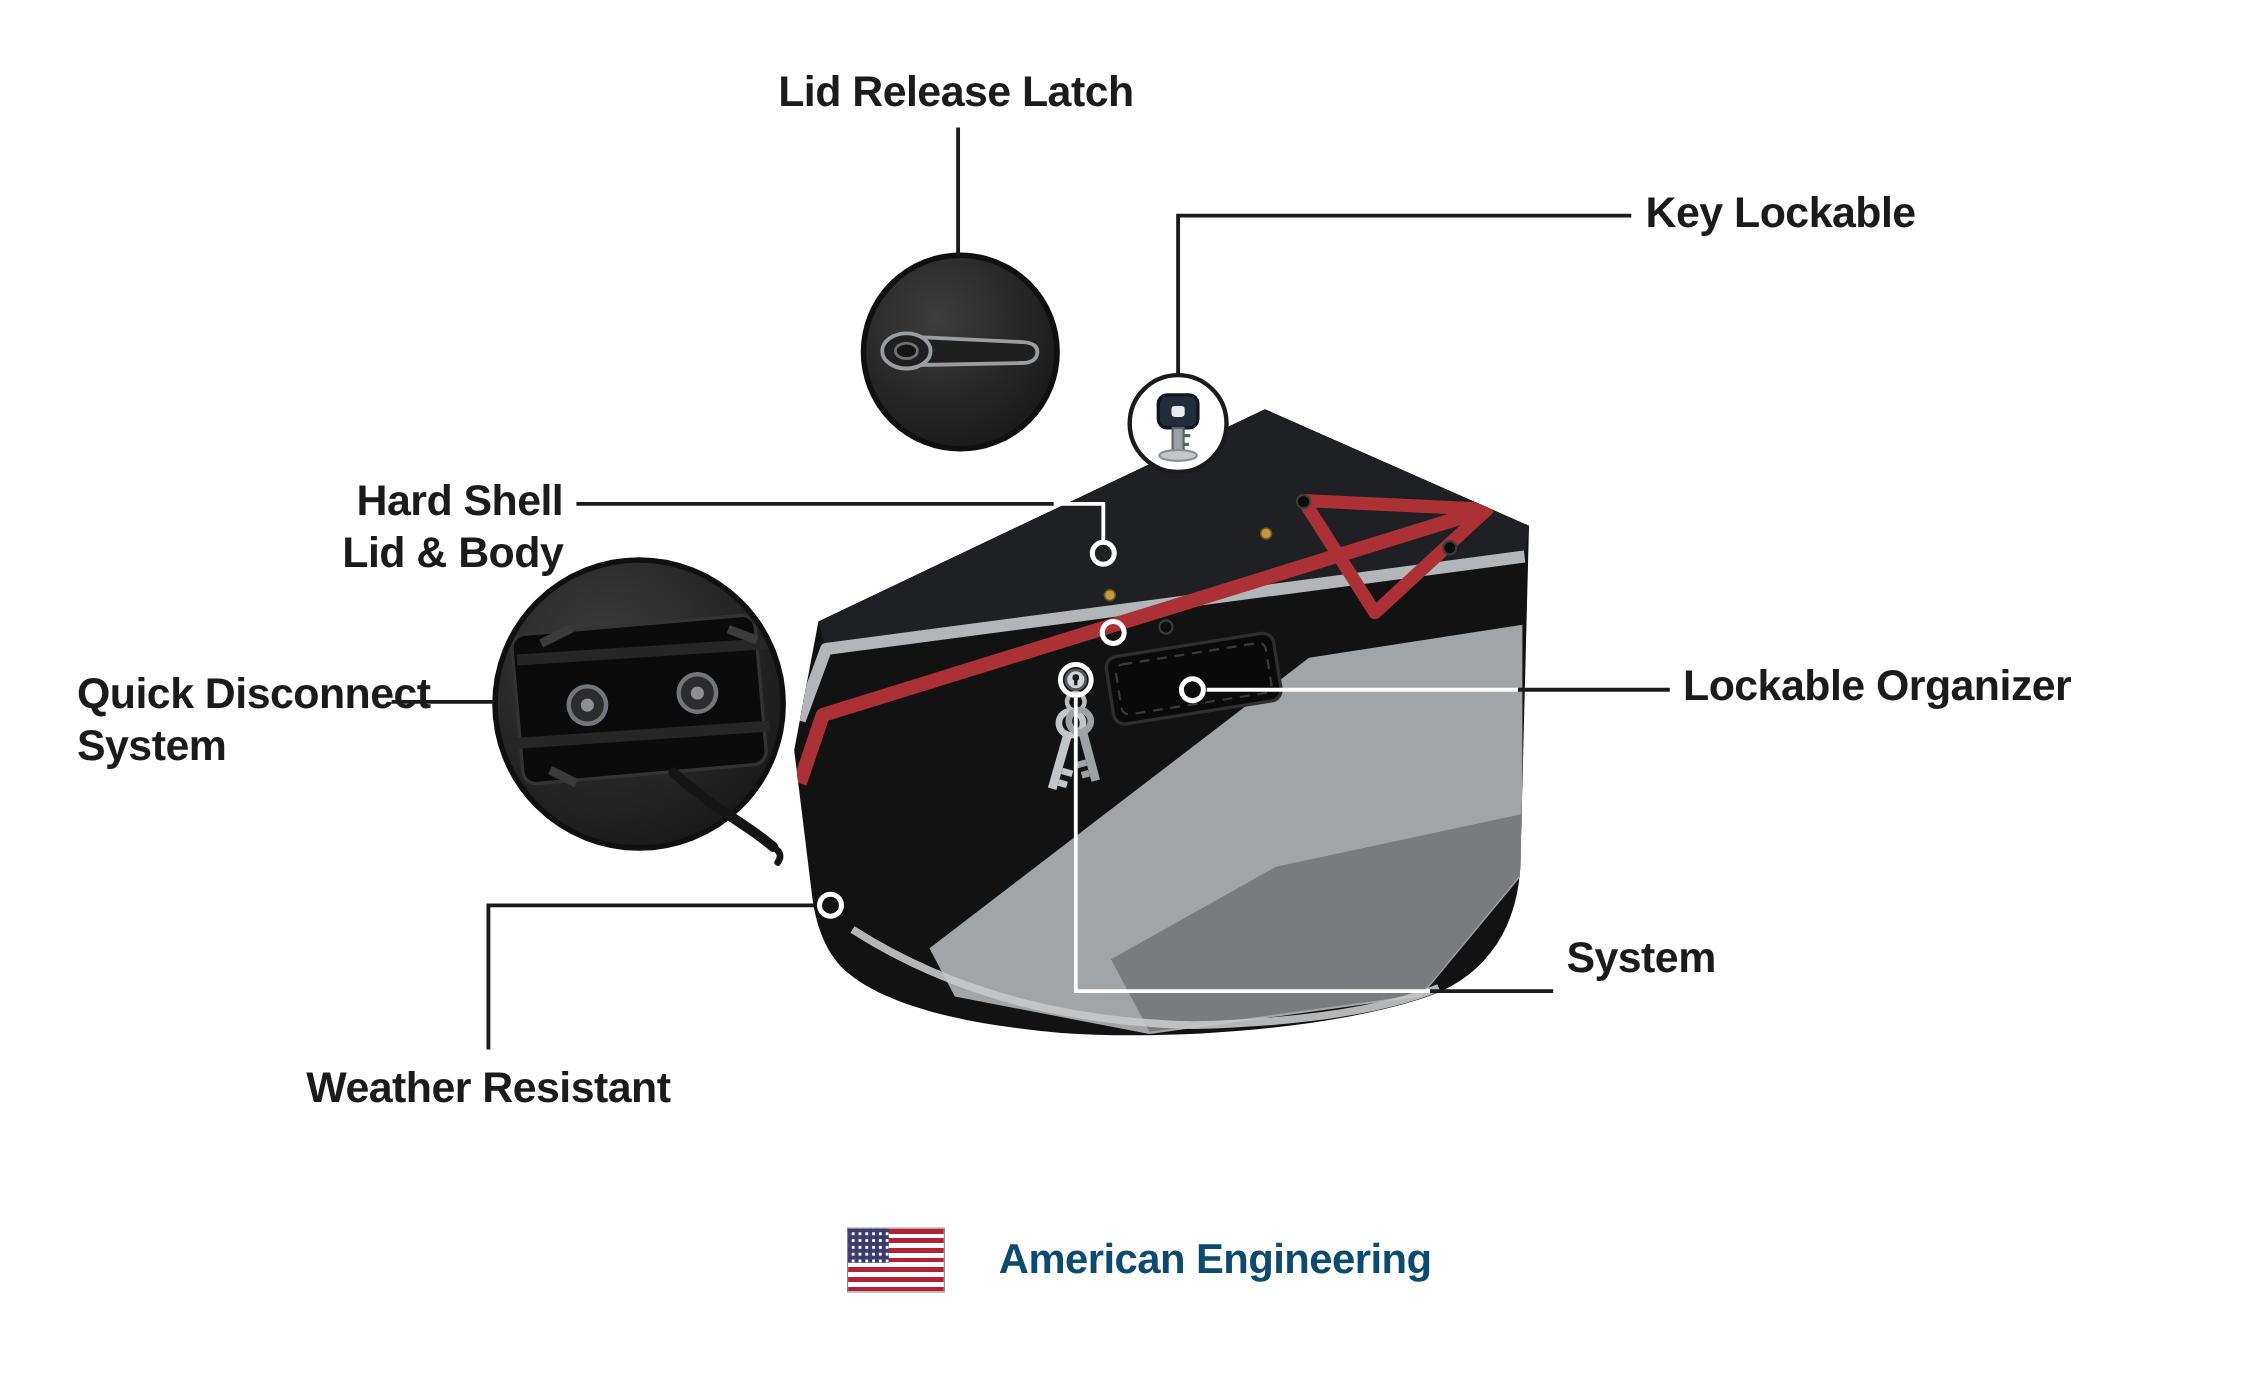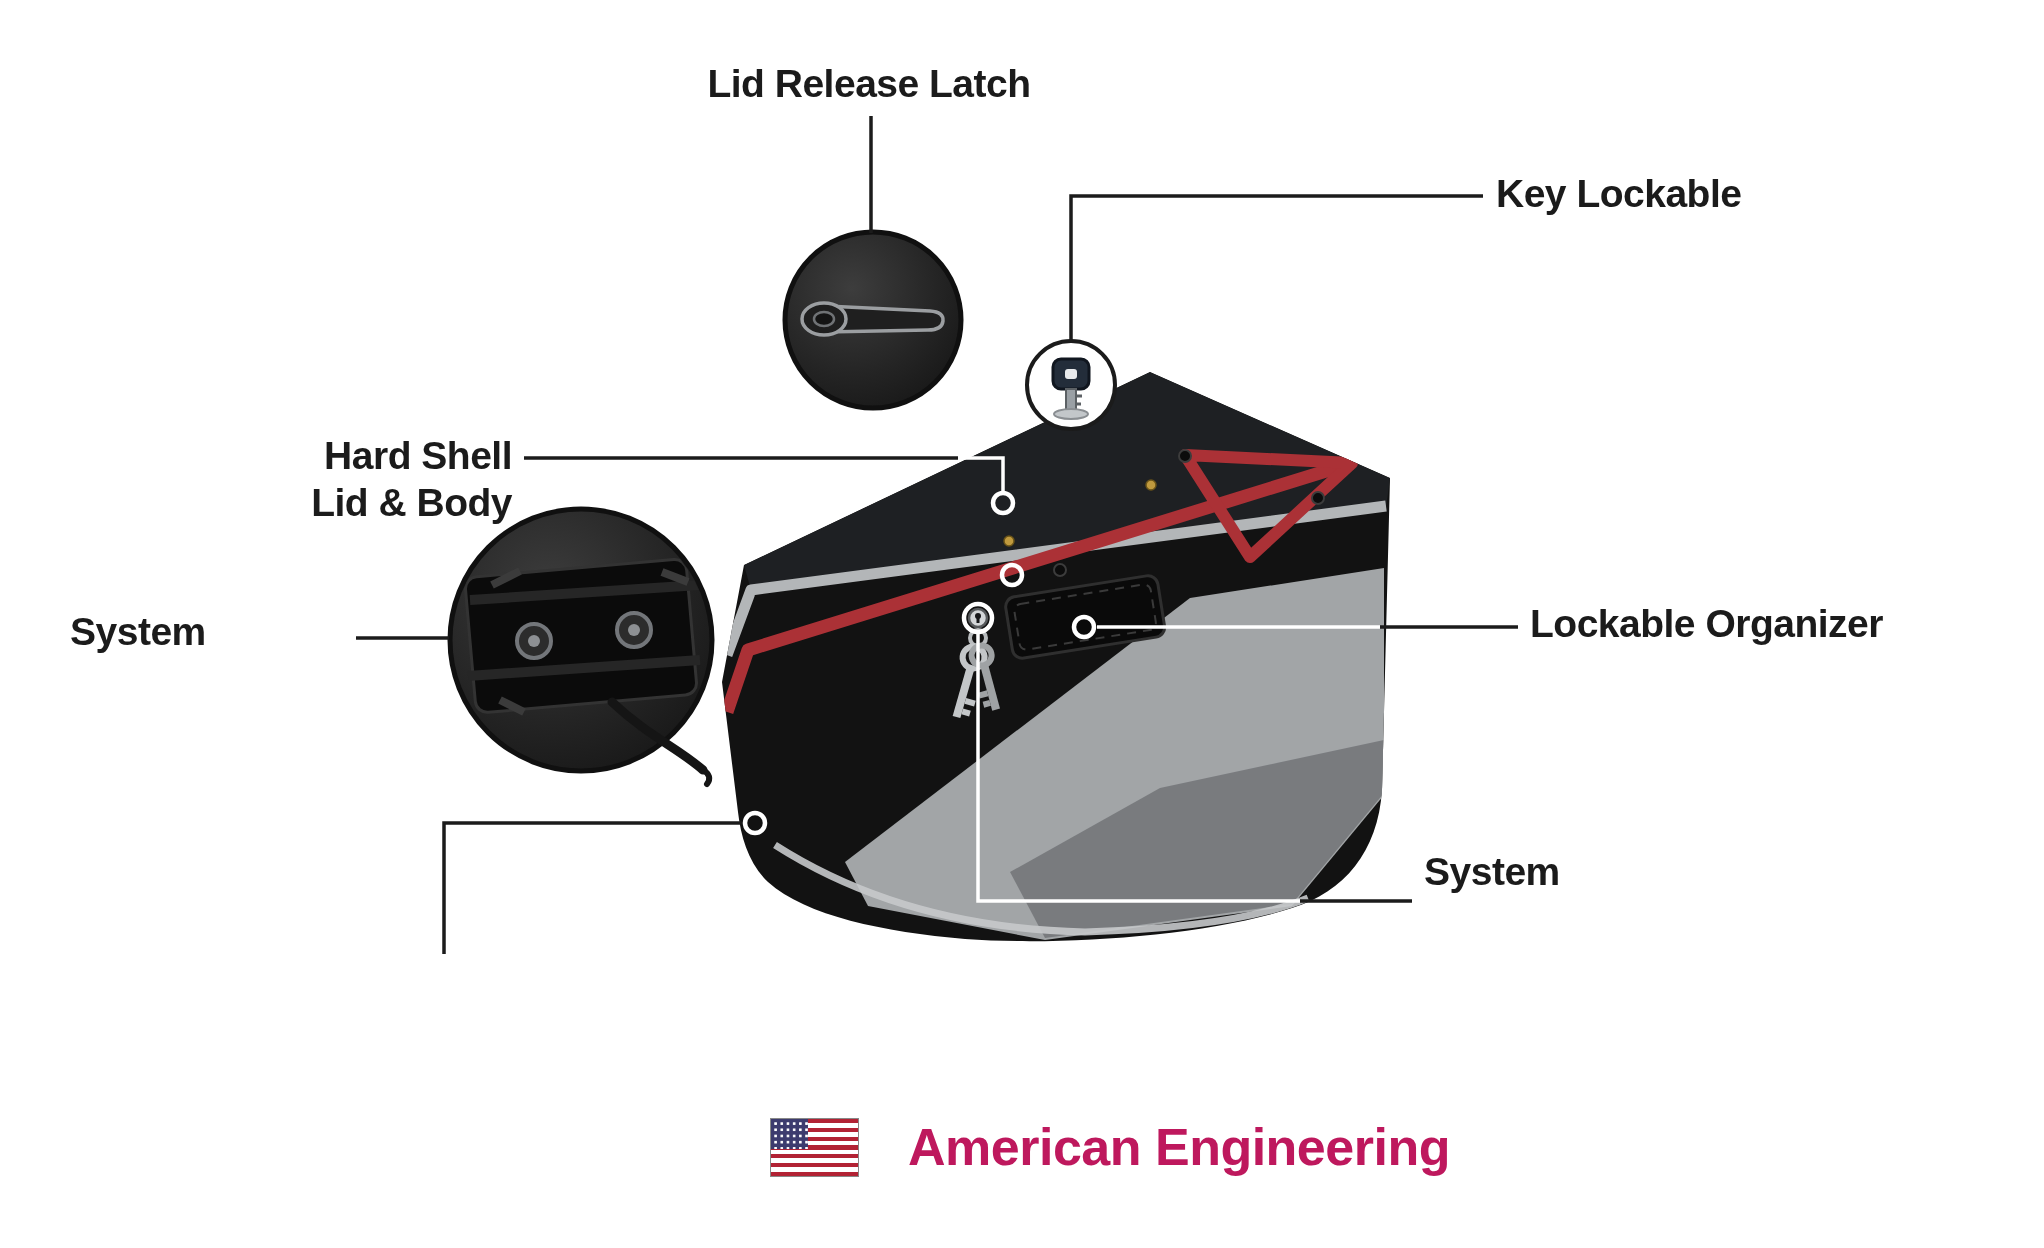--- a/index.html
+++ b/index.html
@@ -43,23 +43,23 @@
   .flag .canton {
     position: absolute;
     left: 0; top: 0;
     width: 37px; height: 30.7px;
     background-color: #3c3b6e;
     background-image: radial-gradient(#ffffff 1.2px, rgba(0,0,0,0) 1.7px);
     background-size: 6.2px 6.2px;
     background-position: 1.5px 1.5px;
   }
   .footer-label {
-    color: #be185d;
+    color: #0c4a6e;
     font-weight: 700;
-    font-size: 52px;
+    font-size: 38px;
     letter-spacing: -0.5px;
     white-space: nowrap;
   }
 </style>
 </head>
 <body>
 
 <div class="stage">
 
   <svg class="artwork" width="2044" height="1248" viewBox="0 0 2044 1248">
@@ -187,25 +187,27 @@
   <div class="callout-label" style="left:1496px; top:170px;">Key Lockable</div>
 
   <div class="callout-label center-x" style="left:869px; top:60px;">Lid Release Latch</div>
 
   <div class="callout-label align-right" style="right:1532px; top:400px;">
     <span>Hard Shell</span>
     <span>Lid &amp; Body</span>
   </div>
 
   <div class="callout-label" style="left:70px; top:608px;">
+    <span>Quick Disconnect</span>
     <span>System</span>
   </div>
 
   <div class="callout-label" style="left:1530px; top:600px;">Lockable Organizer</div>
 
+  <div class="callout-label center-x" style="left:444px; top:966px;">Weather Resistant</div>
 
   <div class="callout-label" style="left:1424px; top:848px;">
     <span>System</span>
   </div>
 
   <div class="footer">
     <div class="flag">
       <div class="canton"></div>
     </div>
     <div class="footer-label">American Engineering</div>

